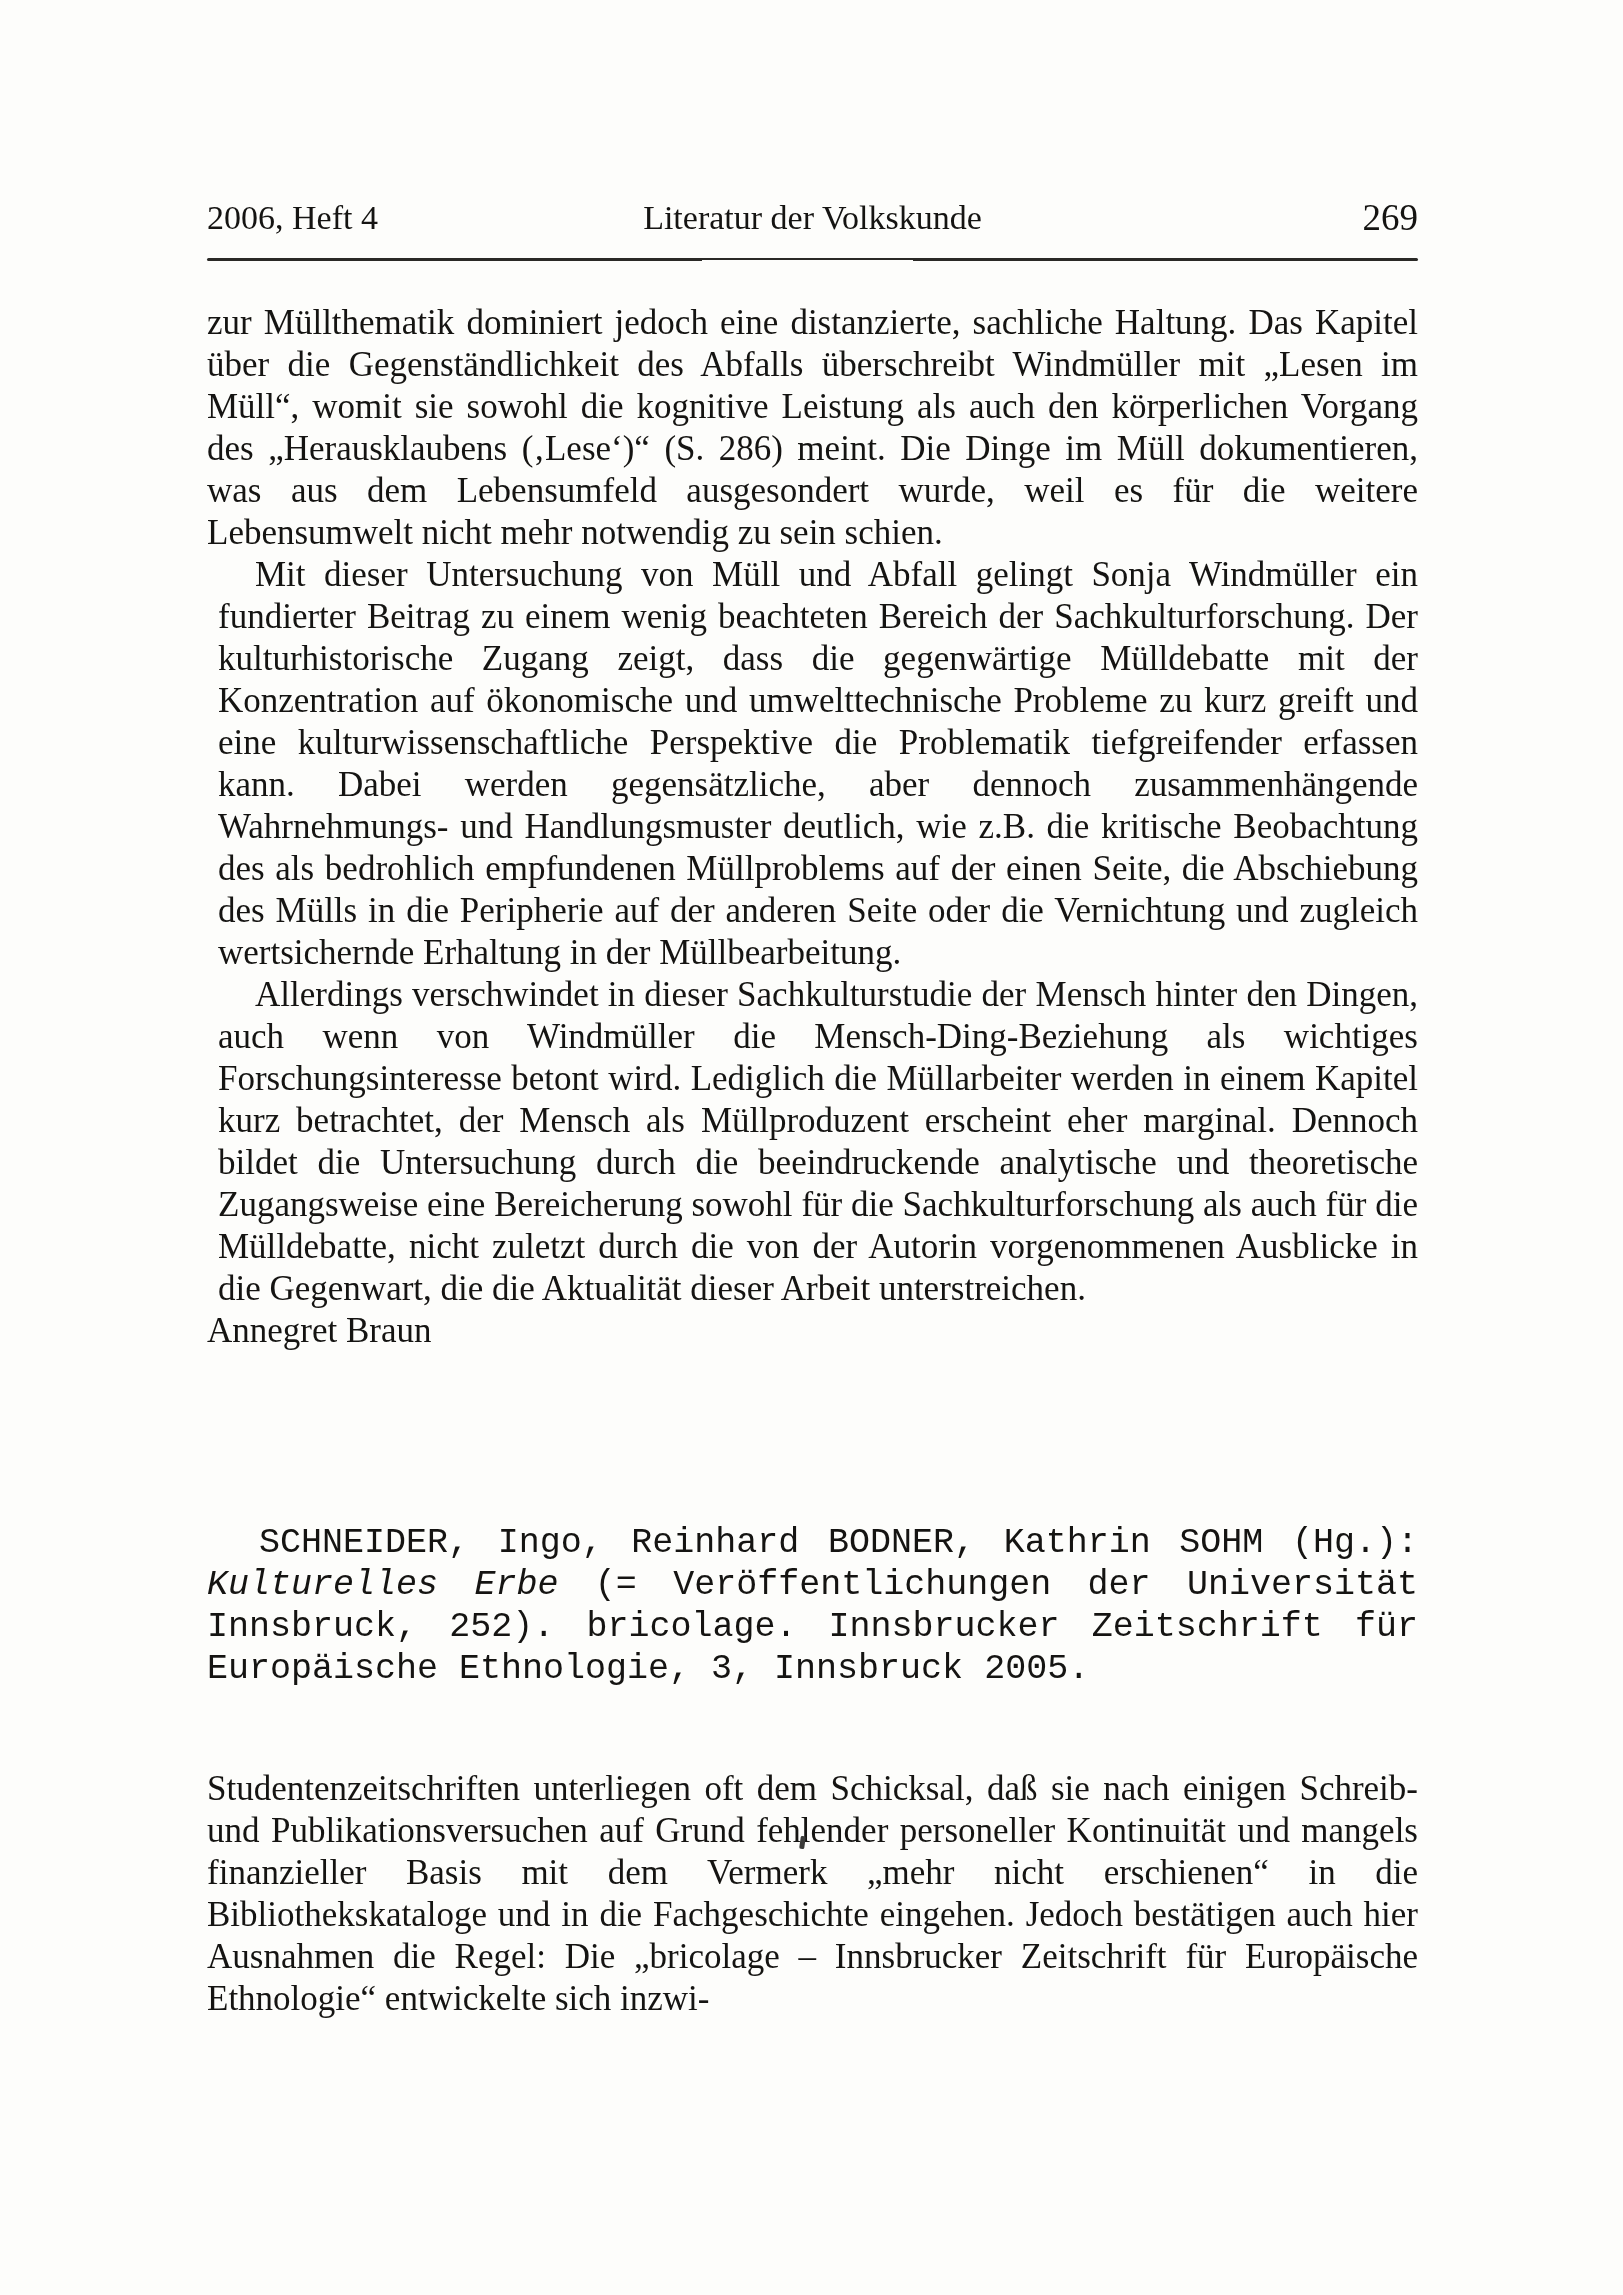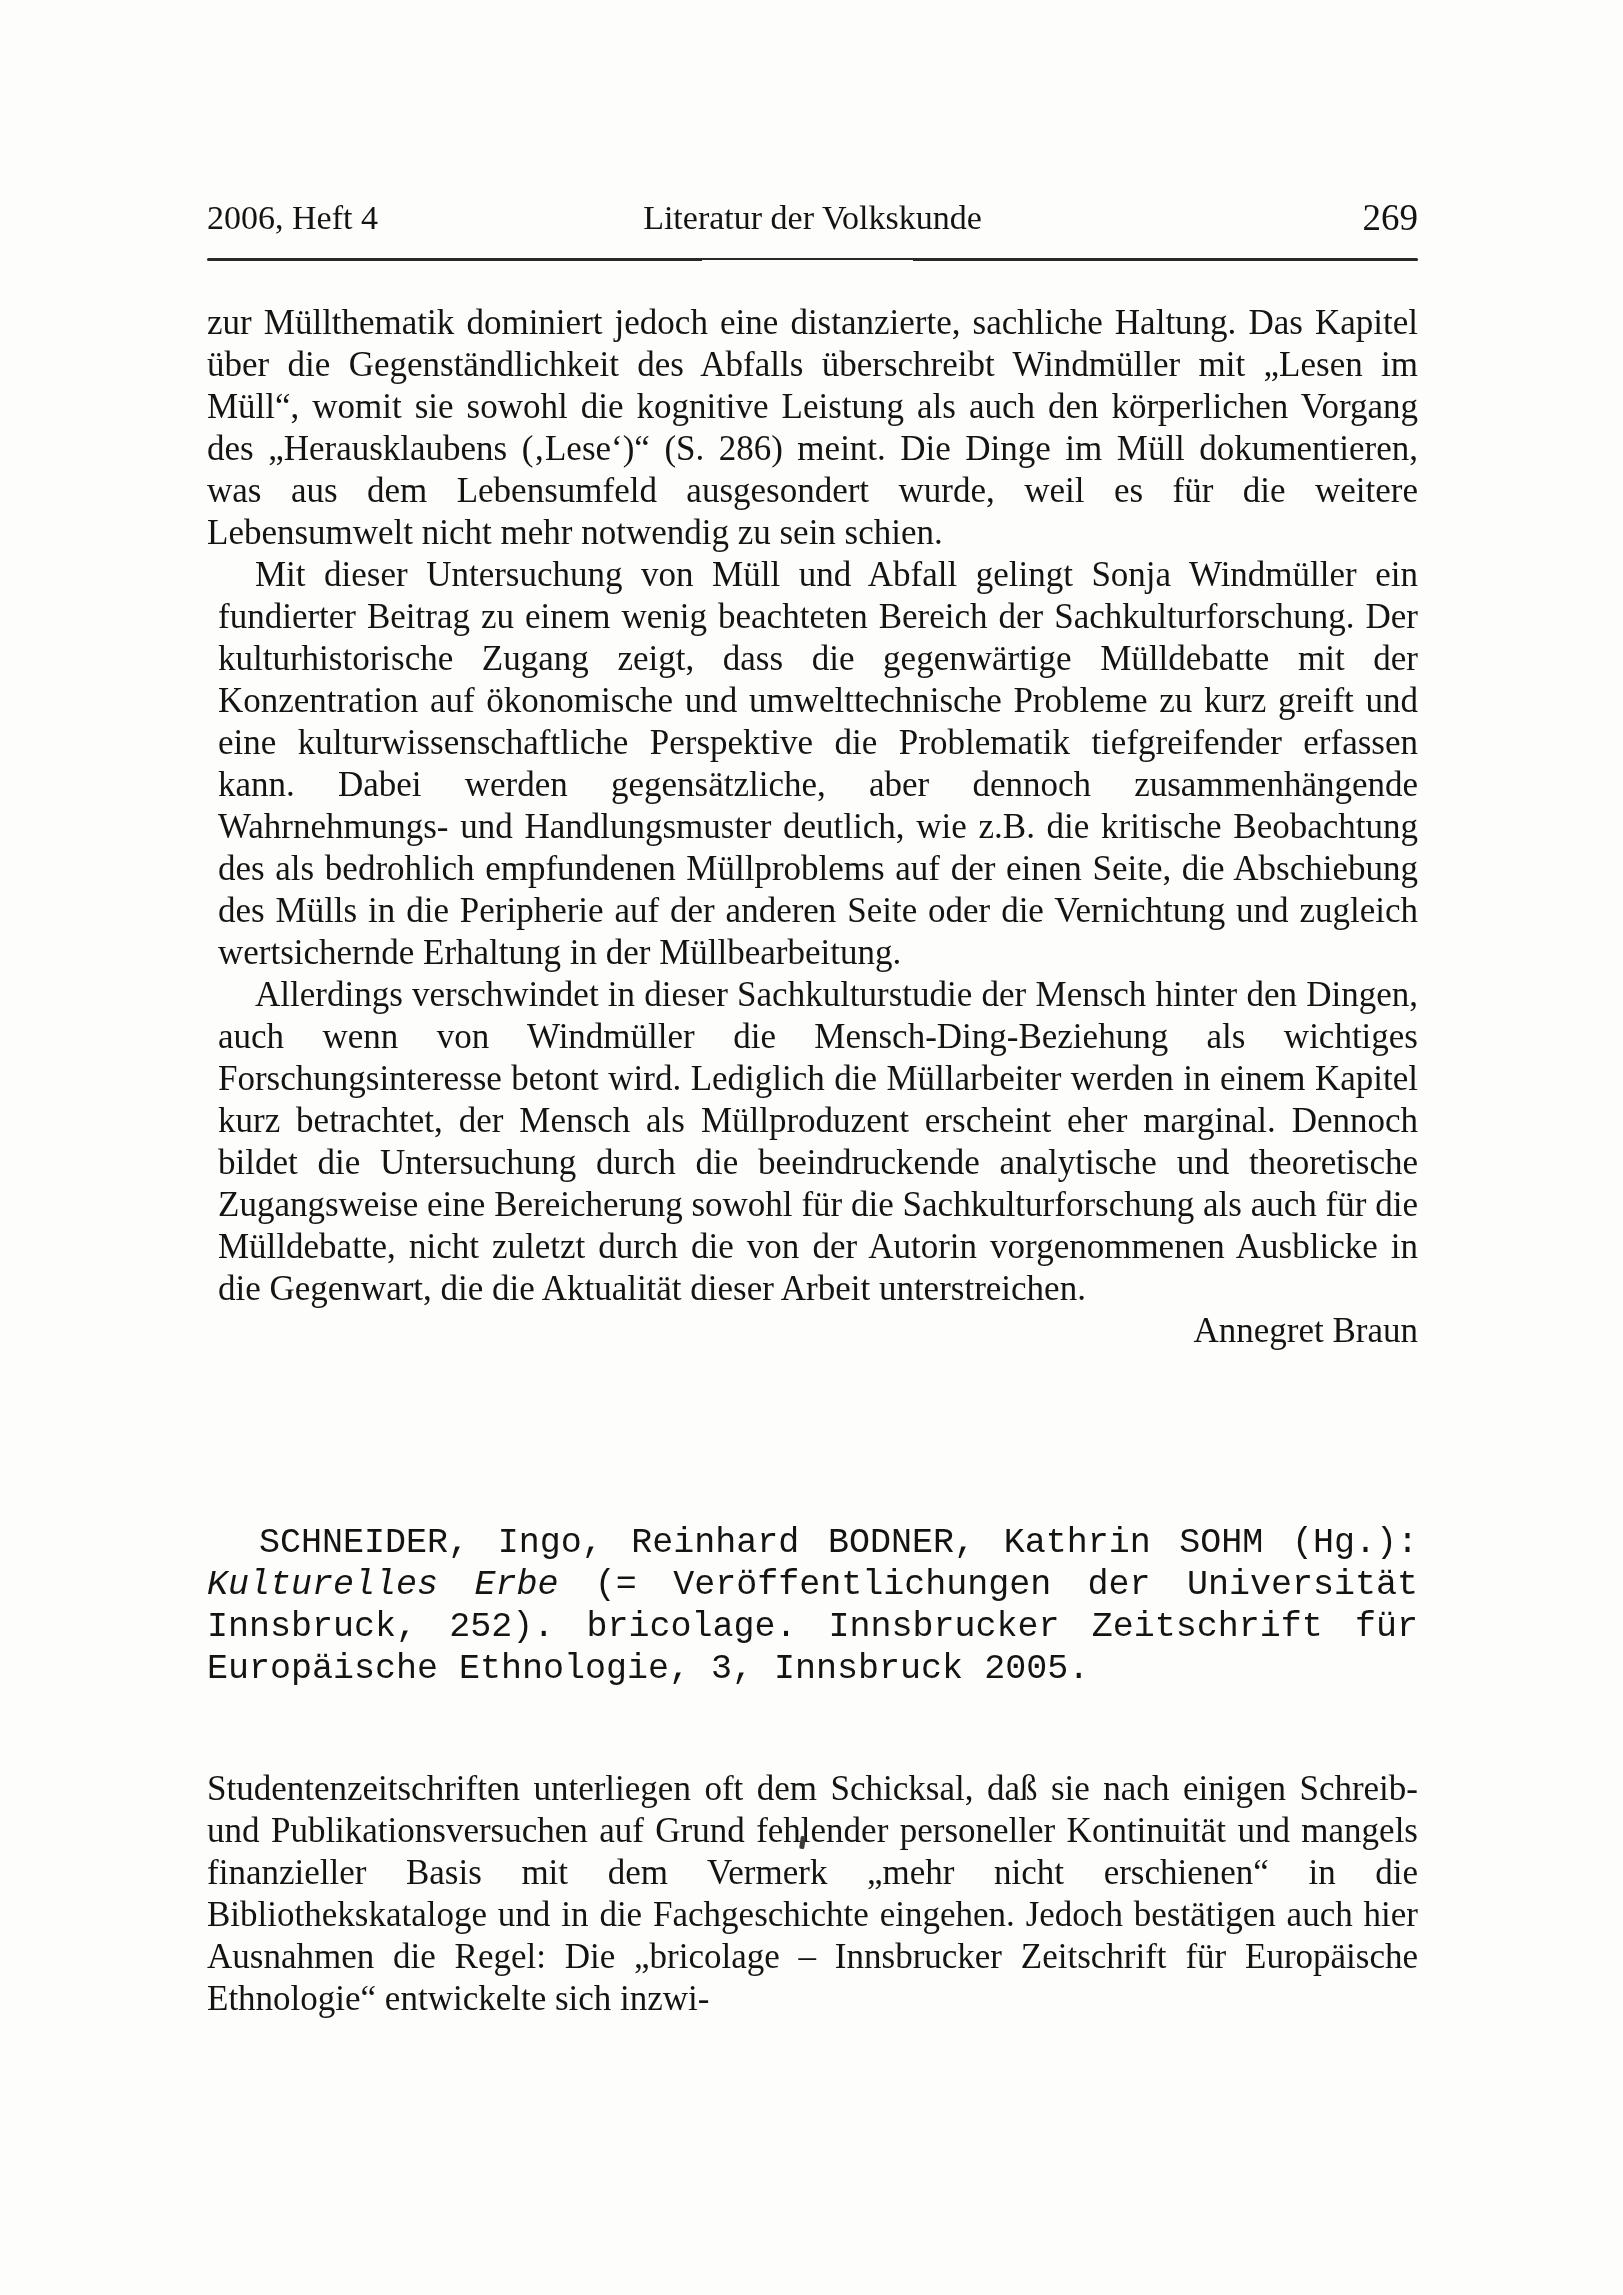--- a/index.html
+++ b/index.html
@@ -58,21 +58,21 @@
   }
   p.para {
     margin: 0;
   }
   p.indent {
     text-indent: 37px;
     margin-left: 11px;
   }
   p.signature {
     margin: 0;
-    text-align: right;
+    text-align: left;
   }
   p.heading {
     margin: 170px 0 0 0;
     text-indent: 52px;
     font-family: Liberation Mono, monospace;
   }
   p.second-review {
     margin: 78px 0 0 0;
   }
   .speck {

